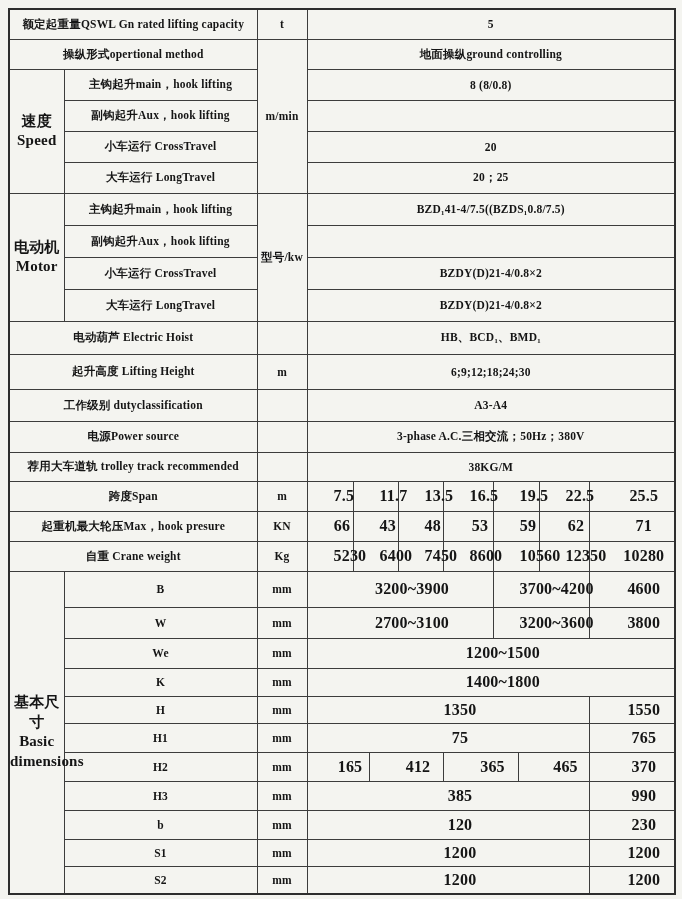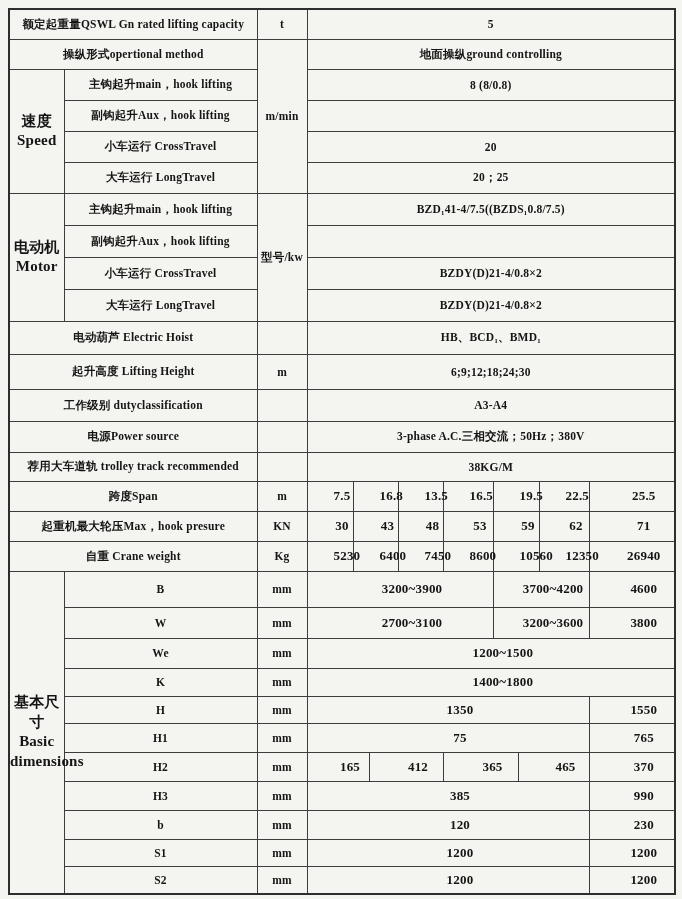--- a/index.html
+++ b/index.html
@@ -24,21 +24,21 @@
     font-size:11.5px;
     color:#151515;
     padding:0 2px;
     letter-spacing:0.2px;
   }
   td.grp{font-size:15px;line-height:1.3;padding:0;}
   td.grp span{display:block;}
   td.lbl{font-size:11.5px;}
   td.unit{font-size:11.5px;}
   td.val{font-size:11.5px;}
-  td.num{font-size:13px;padding-left:26px;}
+  td.num{font-size:16px;padding-left:26px;}
 </style>
 </head>
 <body>
 
 <table class="spec">
   <colgroup>
     <col style="width:55px">
       <col style="width:193px">
       <col style="width:50px">
     <col style="width:46px">
@@ -135,50 +135,50 @@
   <tr style="height:29px">
     <td colspan="2" class="lbl">荐用大车道轨 trolley track recommended</td>
     <td class="unit"></td>
     <td colspan="9" class="val">38KG/M</td>
   </tr>
 
   <tr style="height:30px">
     <td colspan="2" class="lbl">跨度Span</td>
     <td class="unit">m</td>
     <td class="num">7.5</td>
-    <td colspan="2" class="num">16.8</td>
+    <td colspan="2" class="num">11.7</td>
     <td class="num">13.5</td>
     <td class="num">16.5</td>
     <td colspan="2" class="num">19.5</td>
     <td class="num">22.5</td>
     <td class="num">25.5</td>
   </tr>
 
   <tr style="height:30px">
     <td colspan="2" class="lbl">起重机最大轮压Max，hook presure</td>
     <td class="unit">KN</td>
-    <td class="num">30</td>
+    <td class="num">66</td>
     <td colspan="2" class="num">43</td>
     <td class="num">48</td>
     <td class="num">53</td>
     <td colspan="2" class="num">59</td>
     <td class="num">62</td>
     <td class="num">71</td>
   </tr>
 
   <tr style="height:30px">
     <td colspan="2" class="lbl">自重 Crane weight</td>
     <td class="unit">Kg</td>
     <td class="num">5230</td>
     <td colspan="2" class="num">6400</td>
     <td class="num">7450</td>
     <td class="num">8600</td>
     <td colspan="2" class="num">10560</td>
     <td class="num">12350</td>
-    <td class="num">26940</td>
+    <td class="num">10280</td>
   </tr>
 
   <tr style="height:36px">
     <td rowspan="11" class="grp">
       <span>基本尺寸</span>
       <span>Basic</span>
       <span>dimensions</span>
     </td>
     <td class="lbl">B</td>
     <td class="unit">mm</td>

